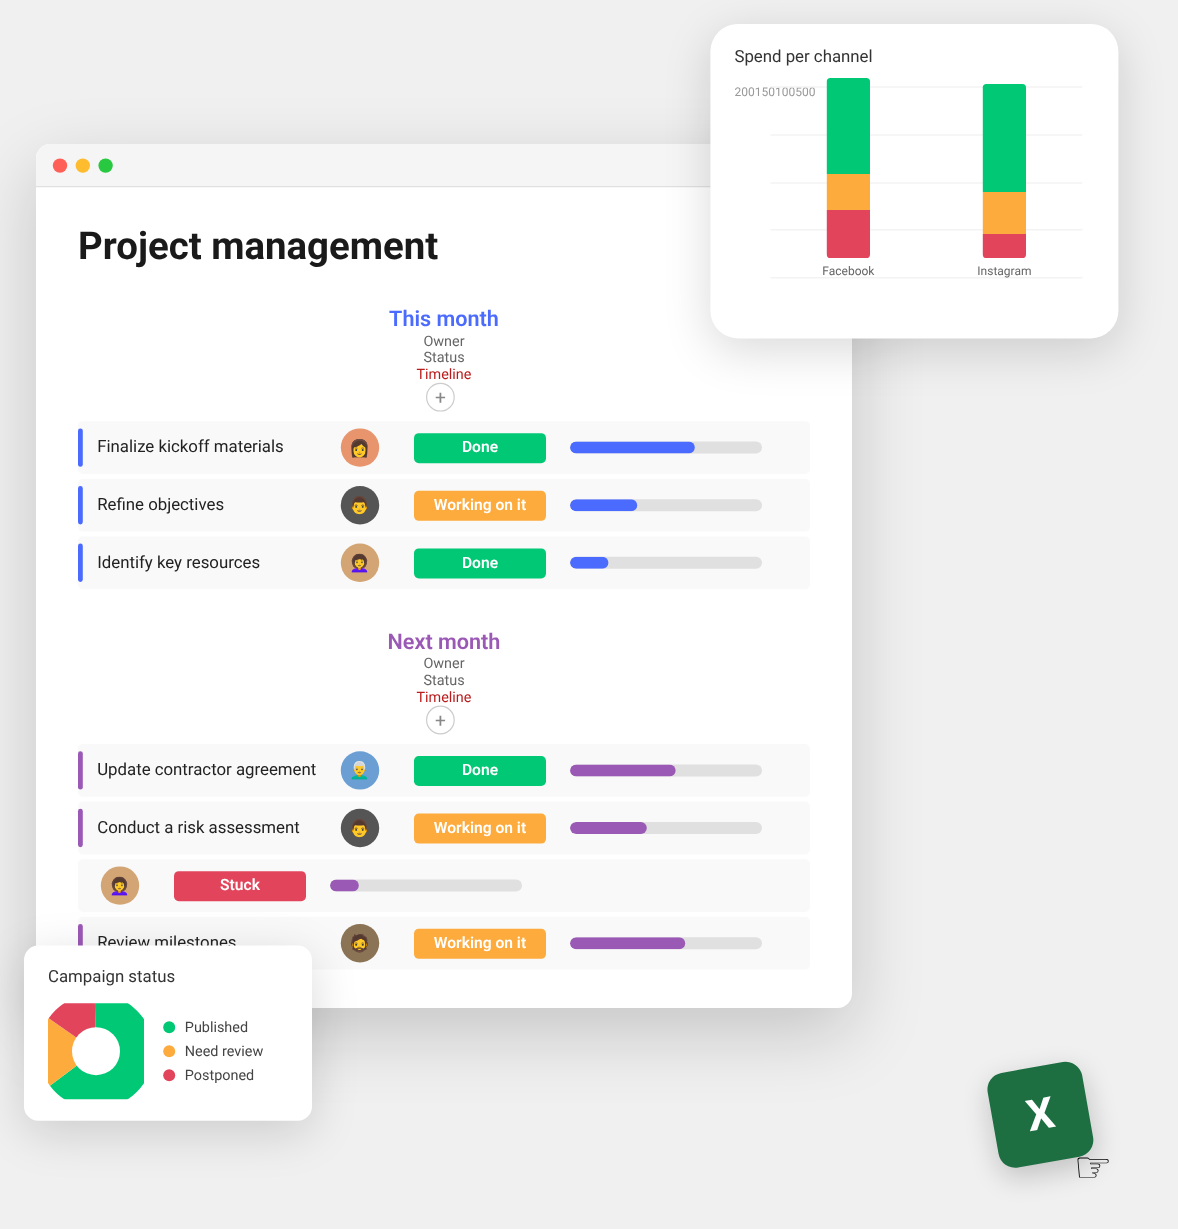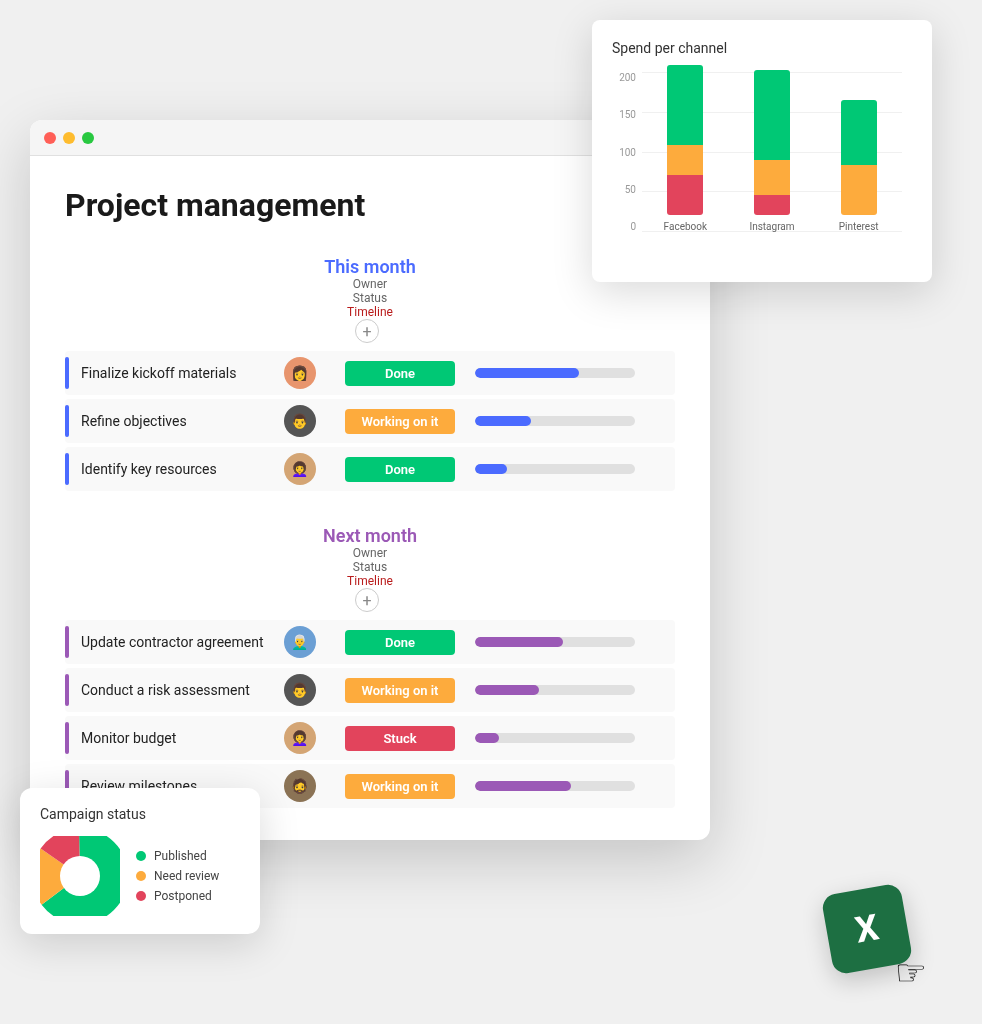--- a/index.html
+++ b/index.html
@@ -173,40 +173,40 @@
 
     .col-add-cell { width: 30px; }
 
     
     .chart-window {
       position: absolute;
       top: 20px;
       right: 50px;
       width: 340px;
       background: #fff;
-      border-radius: 8px;
+      border-radius: 23px;
       box-shadow: 0 10px 40px rgba(0,0,0,0.15);
       padding: 20px;
     }
     .chart-title {
       font-size: 14px;
       color: #333;
       margin-bottom: 16px;
     }
     .chart-area {
       position: relative;
       height: 190px;
     }
     .chart-y-labels {
       position: absolute;
       left: 0;
       top: 0;
       bottom: 30px;
       display: flex;
-      flex-direction: column;
+      flex-direction: row;
       justify-content: space-between;
       font-size: 10px;
       color: #999;
       width: 24px;
       text-align: right;
     }
     .chart-bars-area {
       position: absolute;
       left: 30px;
       right: 10px;
@@ -437,24 +437,20 @@
         </div>
         <div class="timeline-cell">
           <div class="timeline-bar-bg">
             <div class="timeline-bar-fill fill-purple" style="width:40%"></div>
           </div>
         </div>
         <div class="col-add-cell"></div>
       </div>
 
       <div class="task-row">
-        <div class="task-name-cell">
-          <div class="task-left-border border-purple"></div>
-          <span class="task-name">Monitor budget</span>
-        </div>
         <div class="avatar">
           <div class="avatar-circle av3">👩‍🦱</div>
         </div>
         <div class="status-cell">
           <span class="status-badge status-stuck">Stuck</span>
         </div>
         <div class="timeline-cell">
           <div class="timeline-bar-bg">
             <div class="timeline-bar-fill fill-purple" style="width:15%"></div>
           </div>
@@ -515,27 +511,20 @@
       <div class="bar-group">
         <div style="width:36px;display:flex;flex-direction:column;align-items:center;">
           <div class="bar-segment bar-green" style="height:90px;width:36px;border-radius:3px 3px 0 0;"></div>
           <div class="bar-segment bar-orange" style="height:35px;width:36px;"></div>
           <div class="bar-segment bar-red" style="height:20px;width:36px;border-radius:0 0 3px 3px;"></div>
         </div>
         <div class="bar-label">Instagram</div>
       </div>
 
 
-      <div class="bar-group">
-        <div style="width:36px;display:flex;flex-direction:column;align-items:center;">
-          <div class="bar-segment bar-green" style="height:65px;width:36px;border-radius:3px 3px 0 0;"></div>
-          <div class="bar-segment bar-orange" style="height:50px;width:36px;border-radius:0 0 3px 3px;"></div>
-        </div>
-        <div class="bar-label">Pinterest</div>
-      </div>
     </div>
   </div>
 </div>
 
 <div class="campaign-window">
   <div class="campaign-title">Campaign status</div>
   <div class="campaign-body">
     <div class="pie-container">
       <svg width="80" height="80" viewBox="0 0 80 80">
 

